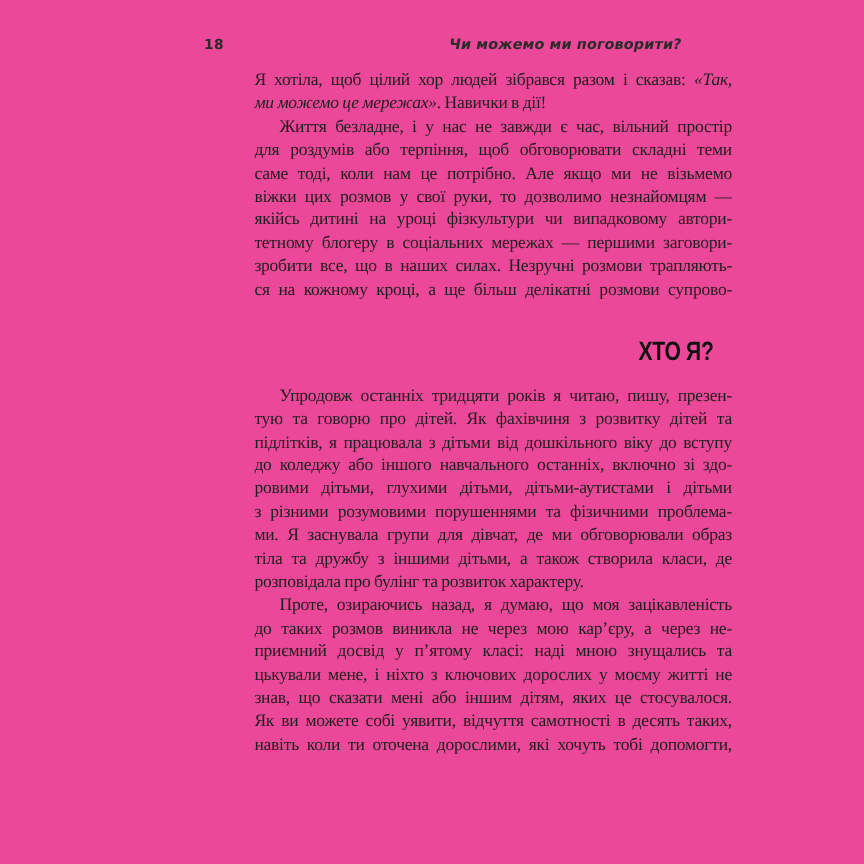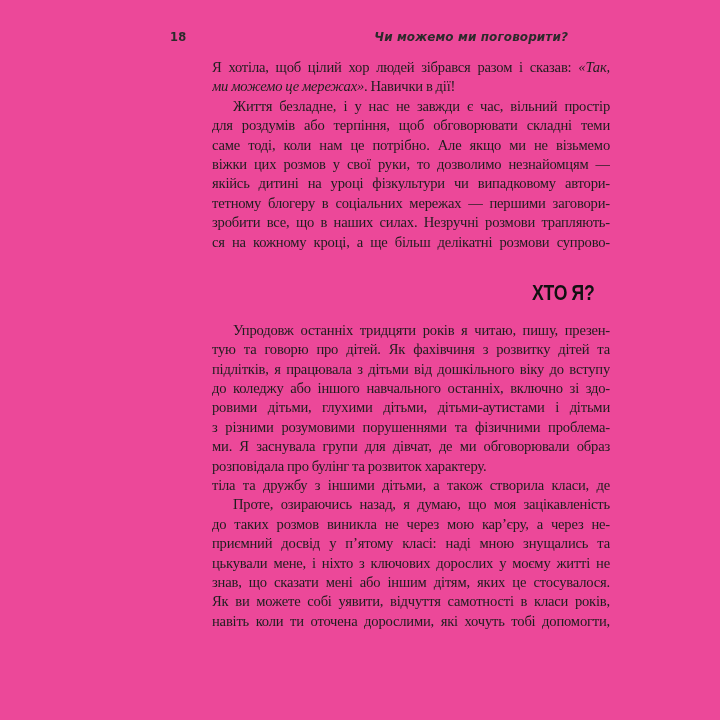--- a/index.html
+++ b/index.html
@@ -40,26 +40,26 @@
       </div>
       <div class="heading"><span class="hx">ХТО Я?</span></div>
       <div class="para">
         <div class="line indent">Упродовж останніх тридцяти років я читаю, пишу, презен-</div>
         <div class="line">тую та говорю про дітей. Як фахівчиня з розвитку дітей та</div>
         <div class="line">підлітків, я працювала з дітьми від дошкільного віку до вступу</div>
         <div class="line">до коледжу або іншого навчального останніх, включно зі здо-</div>
         <div class="line">ровими дітьми, глухими дітьми, дітьми-аутистами і дітьми</div>
         <div class="line">з різними розумовими порушеннями та фізичними проблема-</div>
         <div class="line">ми. Я заснувала групи для дівчат, де ми обговорювали образ</div>
+        <div class="line">тіла та дружбу з іншими дітьми, а також створила класи, де</div>
         <div class="line plast">розповідала про булінг та розвиток характеру.</div>
-        <div class="line">тіла та дружбу з іншими дітьми, а також створила класи, де</div>
       </div>
       <div class="para">
         <div class="line indent">Проте, озираючись назад, я думаю, що моя зацікавленість</div>
         <div class="line">до таких розмов виникла не через мою кар’єру, а через не-</div>
         <div class="line">приємний досвід у п’ятому класі: наді мною знущались та</div>
         <div class="line">цькували мене, і ніхто з ключових дорослих у моєму житті не</div>
         <div class="line">знав, що сказати мені або іншим дітям, яких це стосувалося.</div>
-        <div class="line">Як ви можете собі уявити, відчуття самотності в класи років,</div>
+        <div class="line">Як ви можете собі уявити, відчуття самотності в десять таких,</div>
         <div class="line">навіть коли ти оточена дорослими, які хочуть тобі допомогти,</div>
       </div>
     </main>
 </div>
 
 </body></html>

